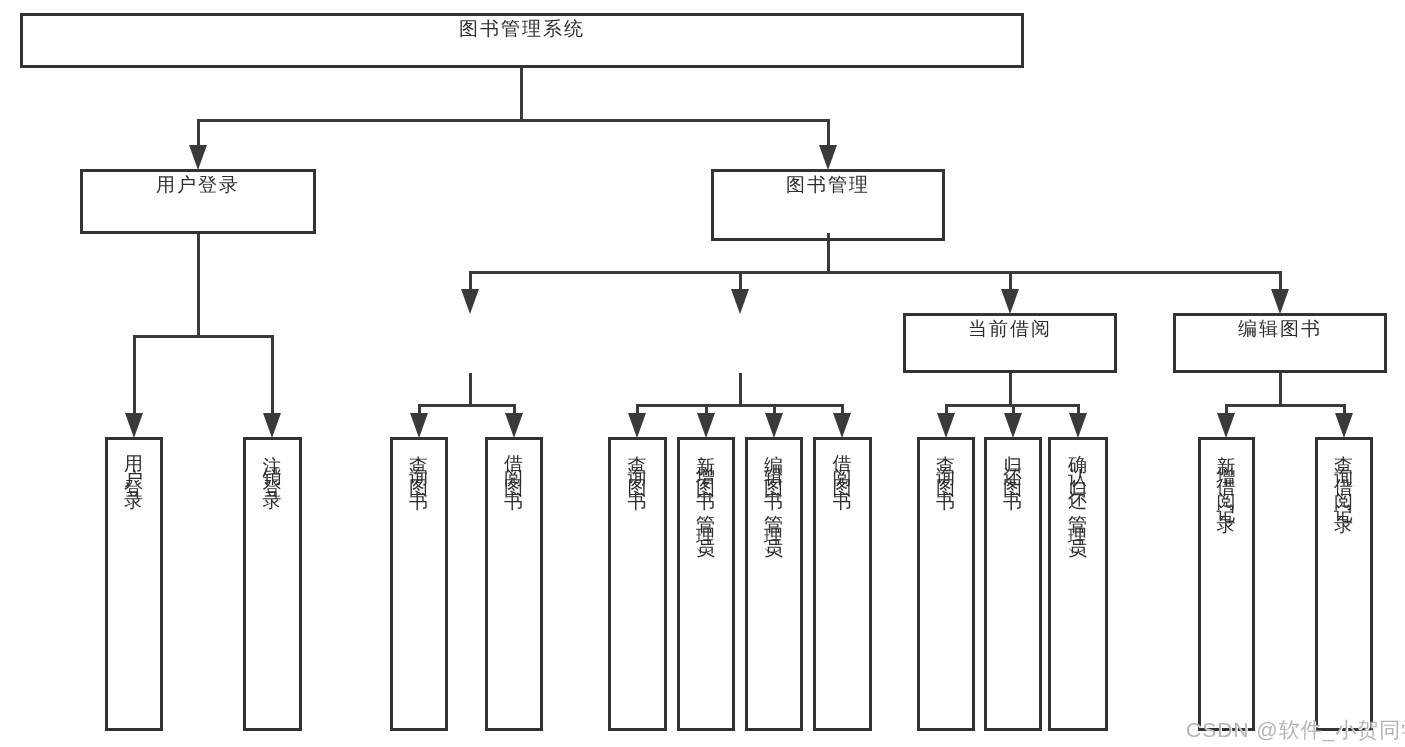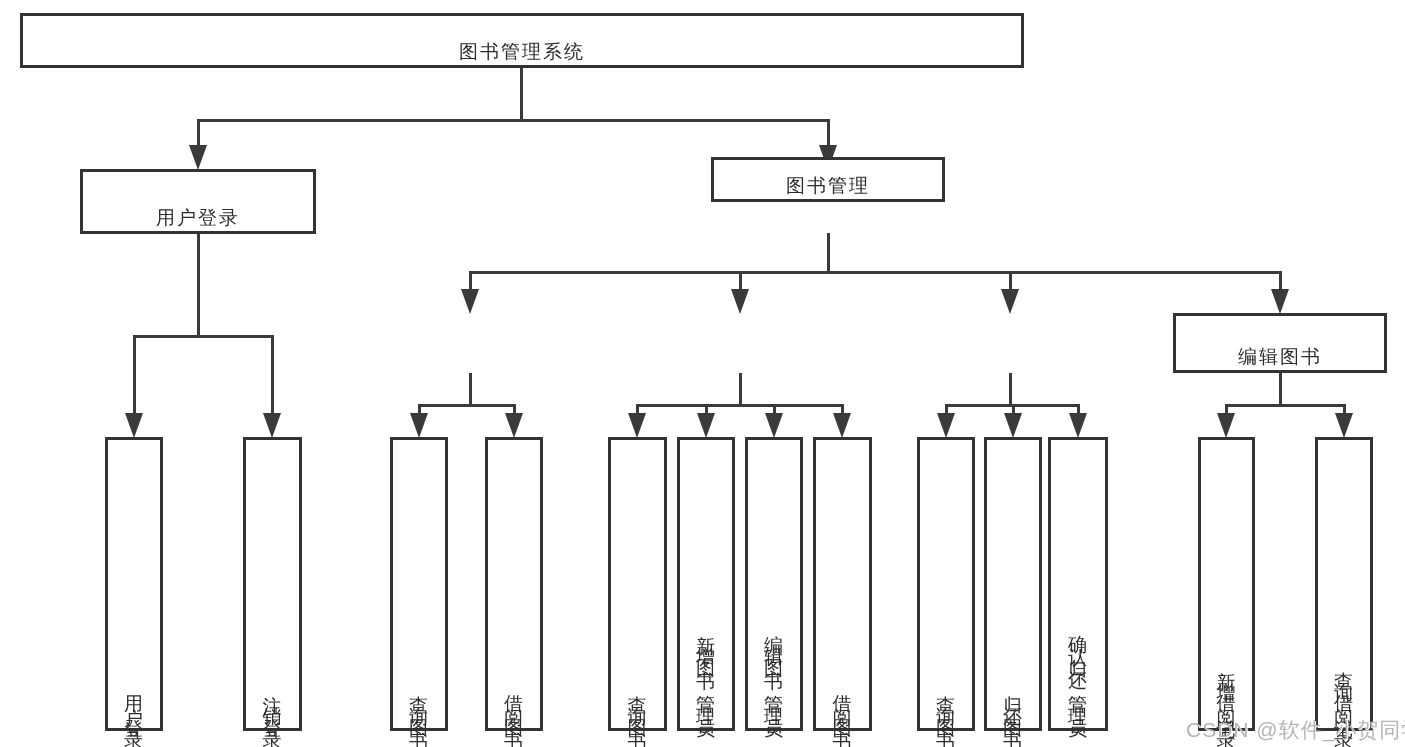--- a/index.html
+++ b/index.html
@@ -15,21 +15,21 @@
     background: #ffffff;
     overflow: hidden;
   }
   
   .box {
     position: absolute;
     box-sizing: border-box;
     border: 3px solid #333333;
     background: #ffffff;
     display: flex;
-    align-items: flex-end;
+    align-items: flex-start;
     justify-content: center;
     color: #2d2d2d;
   }
   .hlabel {
     font-size: 19px;
     letter-spacing: 2px;
     white-space: nowrap;
     color: #2d2d2d;
   }
   .vlabel {
@@ -79,21 +79,21 @@
   <div class="vline" style="left:520px; top:68px; height:52px;"></div>
   <div class="hline" style="left:197px; top:119px; width:633px;"></div>
   <div class="vline" style="left:197px; top:119px; height:27px;"></div>
   <div class="ahead" style="left:189px; top:145px;"></div>
   <div class="vline" style="left:827px; top:119px; height:27px;"></div>
   <div class="ahead" style="left:819px; top:145px;"></div>
 
   <div class="box" style="left:80px; top:169px; width:236px; height:65px;">
     <span class="hlabel">用户登录</span>
   </div>
-  <div class="box" style="left:711px; top:157px; width:234px; height:45px;">
+  <div class="box" style="left:711px; top:169px; width:234px; height:72px;">
     <span class="hlabel">图书管理</span>
   </div>
 
   <div class="vline" style="left:197px; top:234px; height:102px;"></div>
   <div class="hline" style="left:133px; top:335px; width:141px;"></div>
   <div class="vline" style="left:133px; top:335px; height:79px;"></div>
   <div class="ahead" style="left:125px; top:413px;"></div>
   <div class="vline" style="left:271px; top:335px; height:79px;"></div>
   <div class="ahead" style="left:263px; top:413px;"></div>
 
@@ -101,20 +101,23 @@
   <div class="hline" style="left:469px; top:271px; width:813px;"></div>
   <div class="vline" style="left:469px; top:271px; height:19px;"></div>
   <div class="ahead" style="left:461px; top:289px;"></div>
   <div class="vline" style="left:739px; top:271px; height:19px;"></div>
   <div class="ahead" style="left:731px; top:289px;"></div>
   <div class="vline" style="left:1009px; top:271px; height:19px;"></div>
   <div class="ahead" style="left:1001px; top:289px;"></div>
   <div class="vline" style="left:1279px; top:271px; height:19px;"></div>
   <div class="ahead" style="left:1271px; top:289px;"></div>
 
+  <div class="box" style="left:903px; top:313px; width:214px; height:60px;">
+    <span class="hlabel">当前借阅</span>
+  </div>
   <div class="box" style="left:1173px; top:313px; width:214px; height:60px;">
     <span class="hlabel">编辑图书</span>
   </div>
 
   <div class="vline" style="left:469px; top:373px; height:32px;"></div>
   <div class="hline" style="left:418px; top:404px; width:98px;"></div>
   <div class="vline" style="left:418px; top:404px; height:10px;"></div>
   <div class="ahead" style="left:410px; top:413px;"></div>
   <div class="vline" style="left:513px; top:404px; height:10px;"></div>
   <div class="ahead" style="left:505px; top:413px;"></div>

